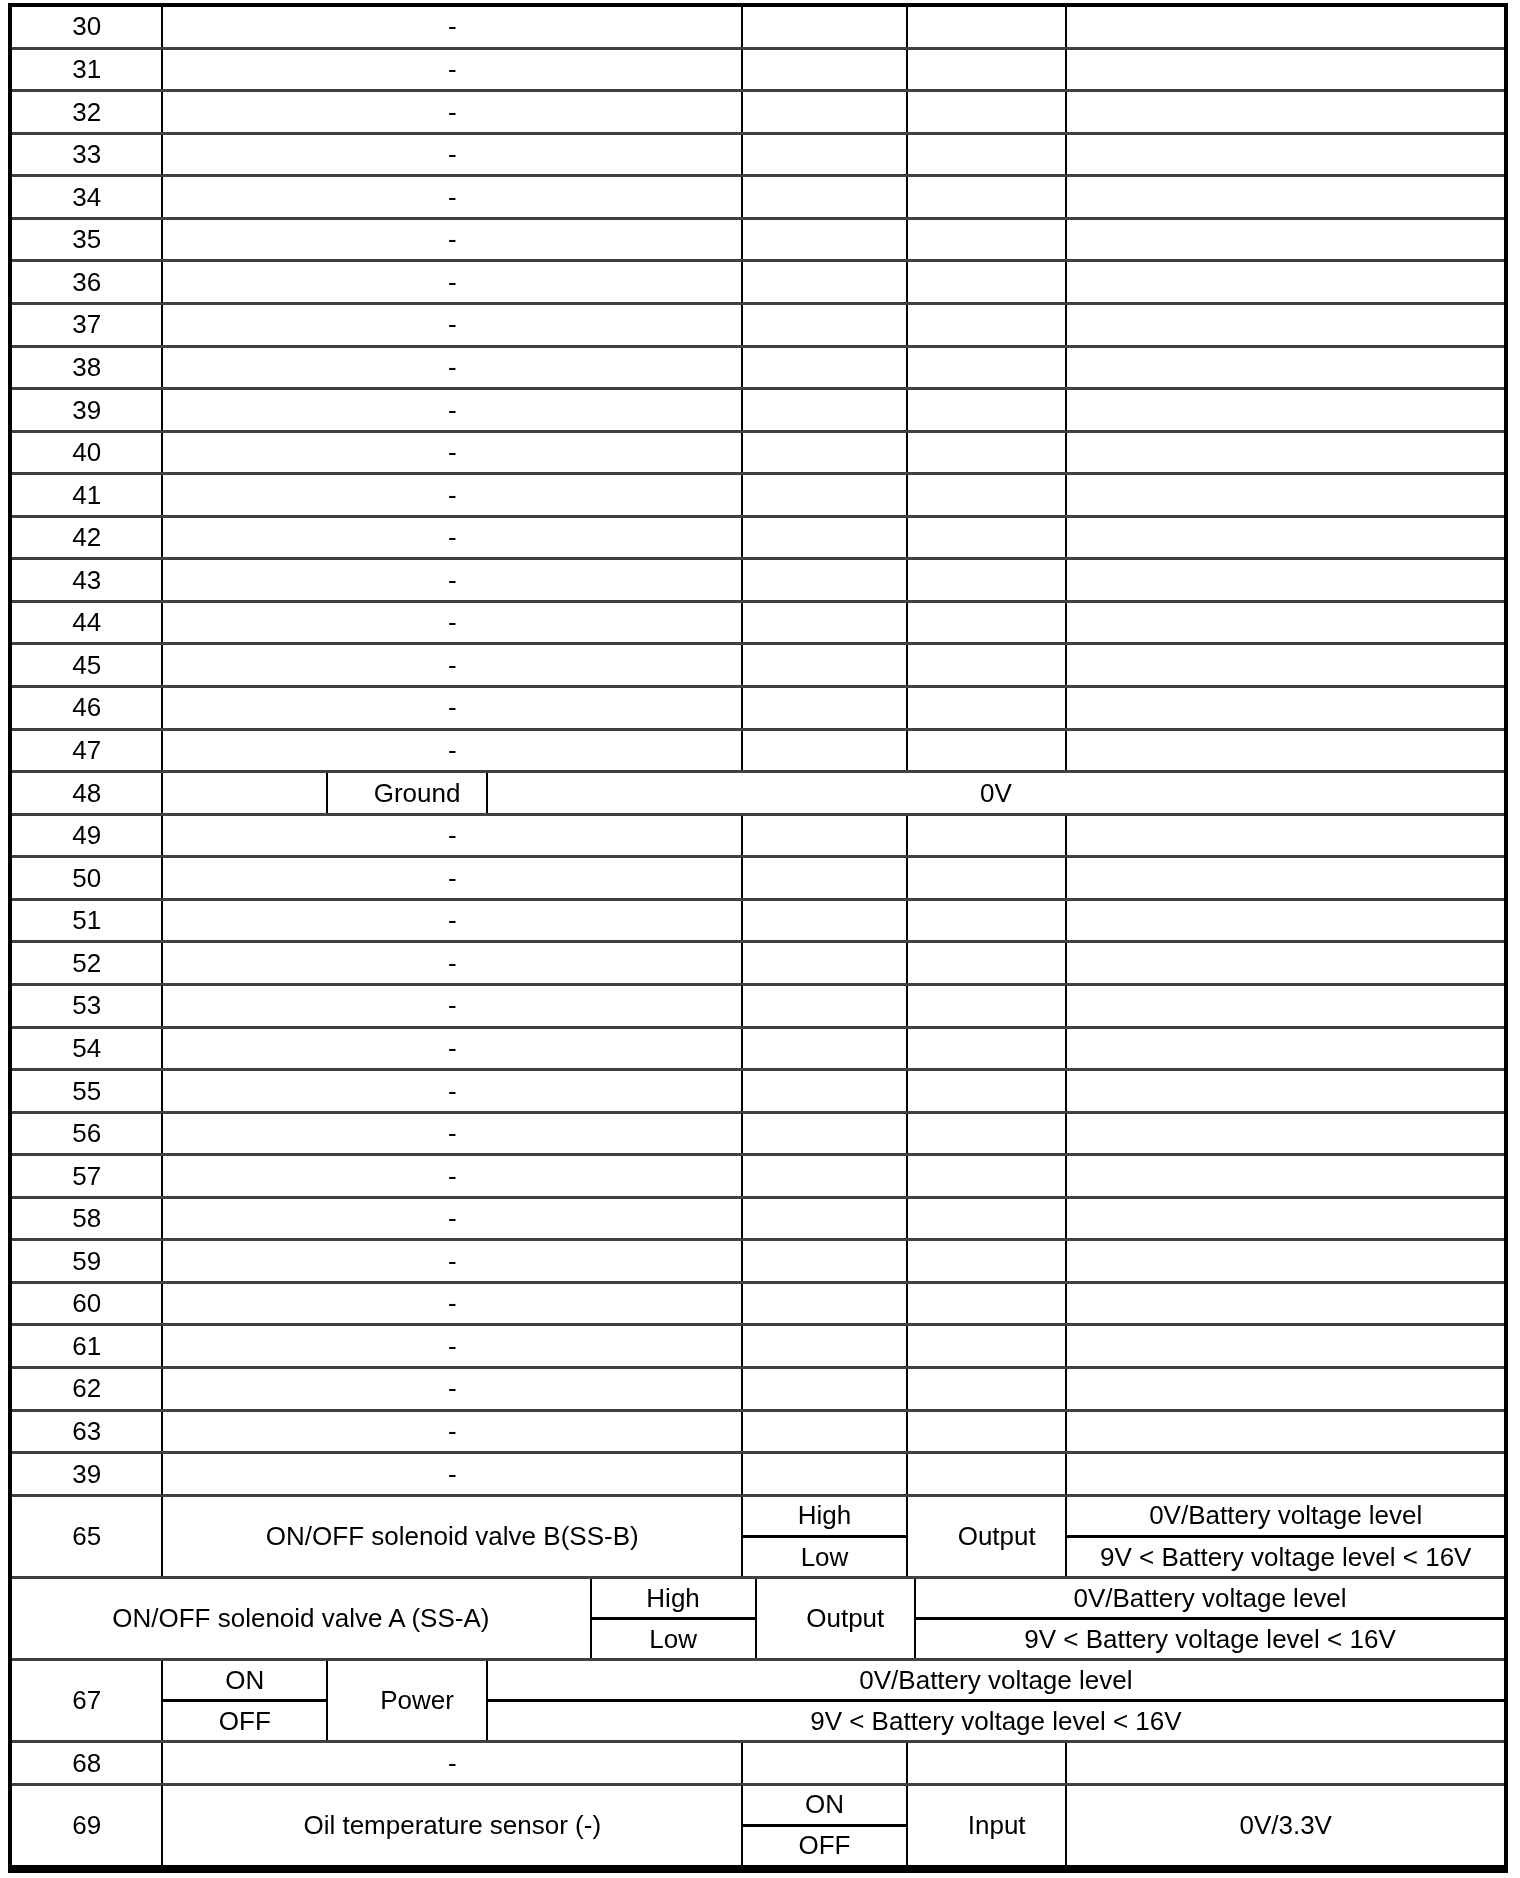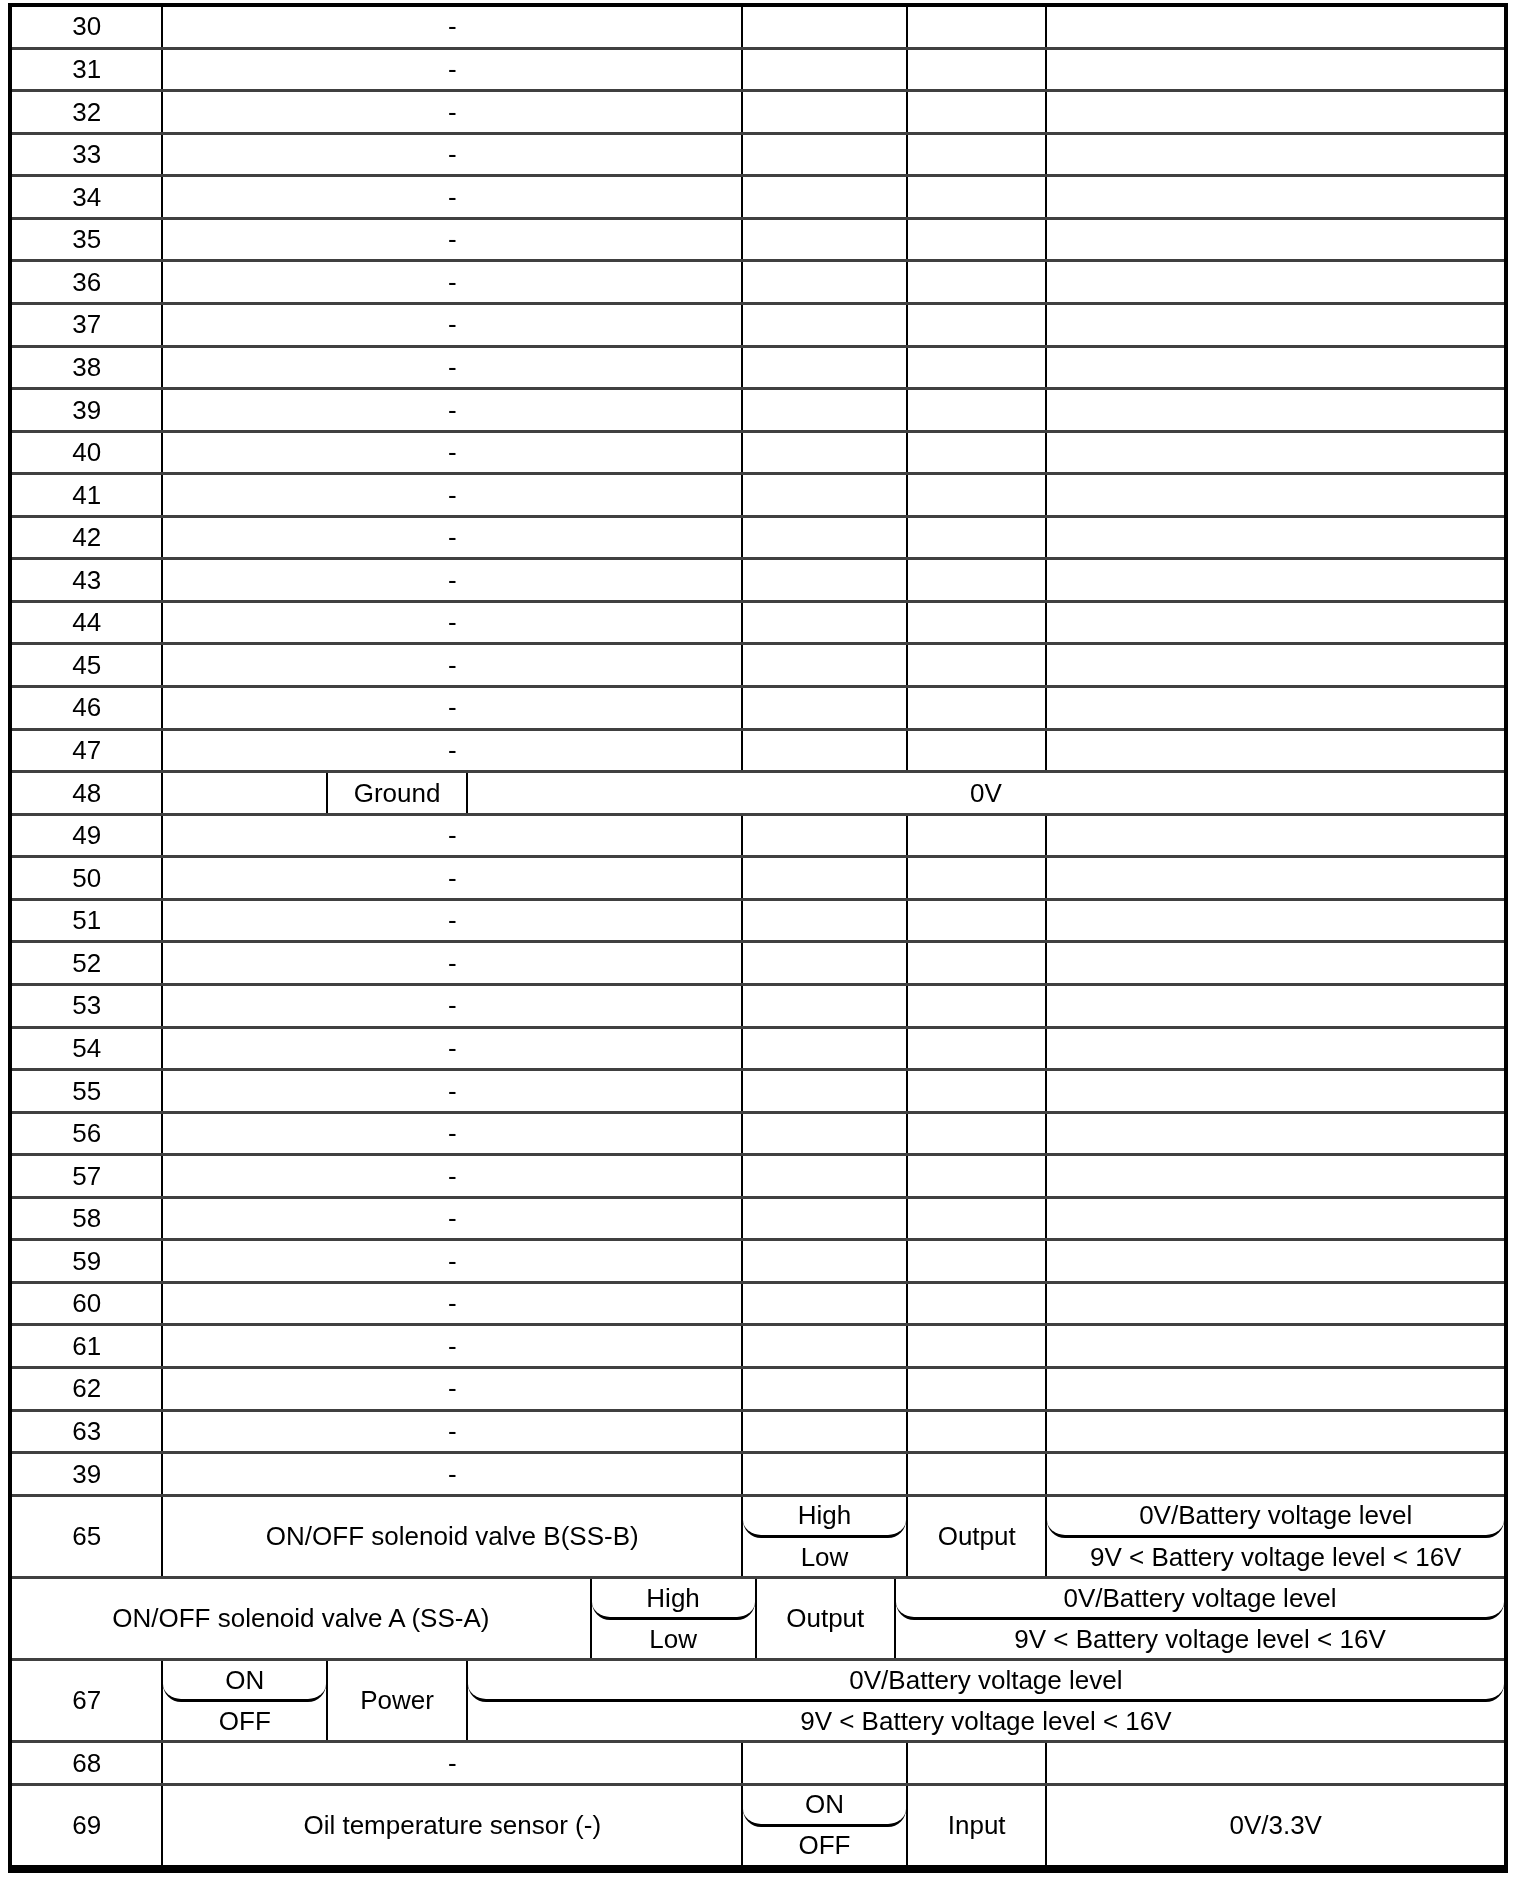--- a/index.html
+++ b/index.html
@@ -23,28 +23,28 @@
     box-sizing:border-box;min-width:0;
     border-right:2px solid #000;
     display:flex;align-items:center;justify-content:center;
     text-align:center;font-size:26px;line-height:1.1;
     padding:0 6px;
   }
   .cell:last-child{border-right:none;}
   .c-pin {width:10.15%;flex:none;}
   .c-desc{width:38.85%;flex:none;}
   .c-cond{width:11.05%;flex:none;}
-  .c-type{width:9.35%;flex:none;}
+  .c-type{width:9.35%;flex:none;margin-left:20px;}
   .c-val {flex:1 1 0;}
   .cell.split{flex-direction:column;align-items:stretch;justify-content:stretch;padding:0;}
   .half{
     flex:1 1 0;min-height:0;display:flex;align-items:center;justify-content:center;
     text-align:center;padding:0 6px;box-sizing:border-box;
   }
-  .half.first{border-bottom:3px solid #000;border-radius:18px;}
+  .half.first{border-bottom:3px solid #000;}
 </style>
 </head>
 <body>
 
 <div class="pin-table">
     <div class="row">
       <div class="cell c-pin">30</div>
       <div class="cell c-desc">-</div>
       <div class="cell c-cond"></div>
       <div class="cell c-type"></div>

